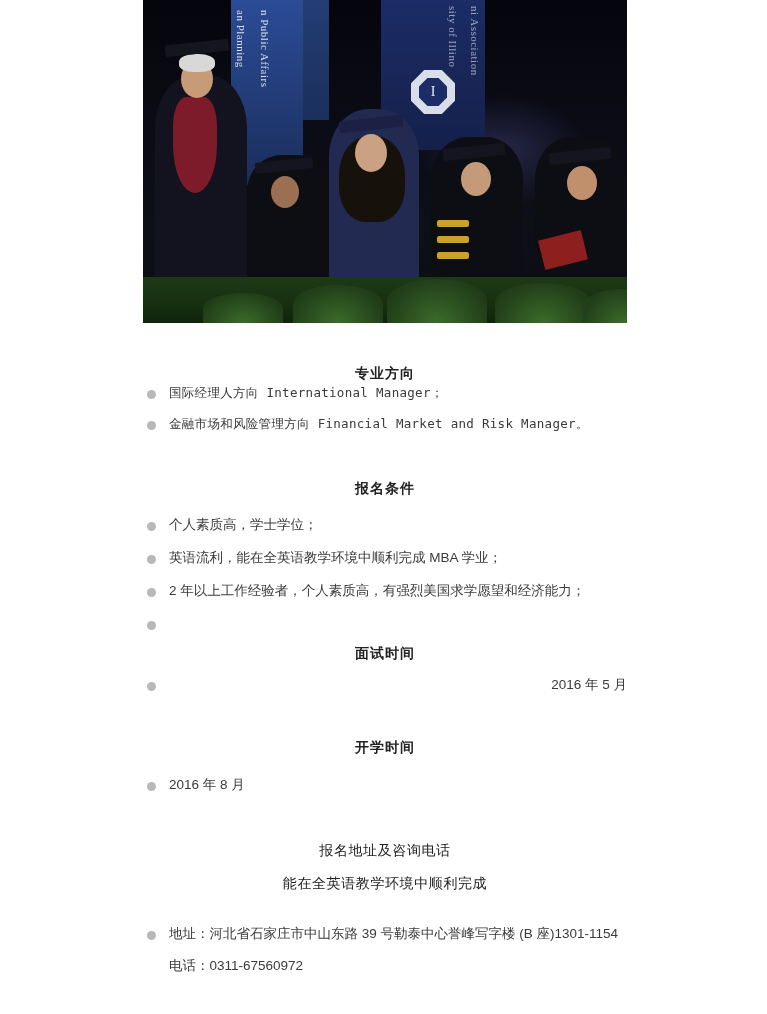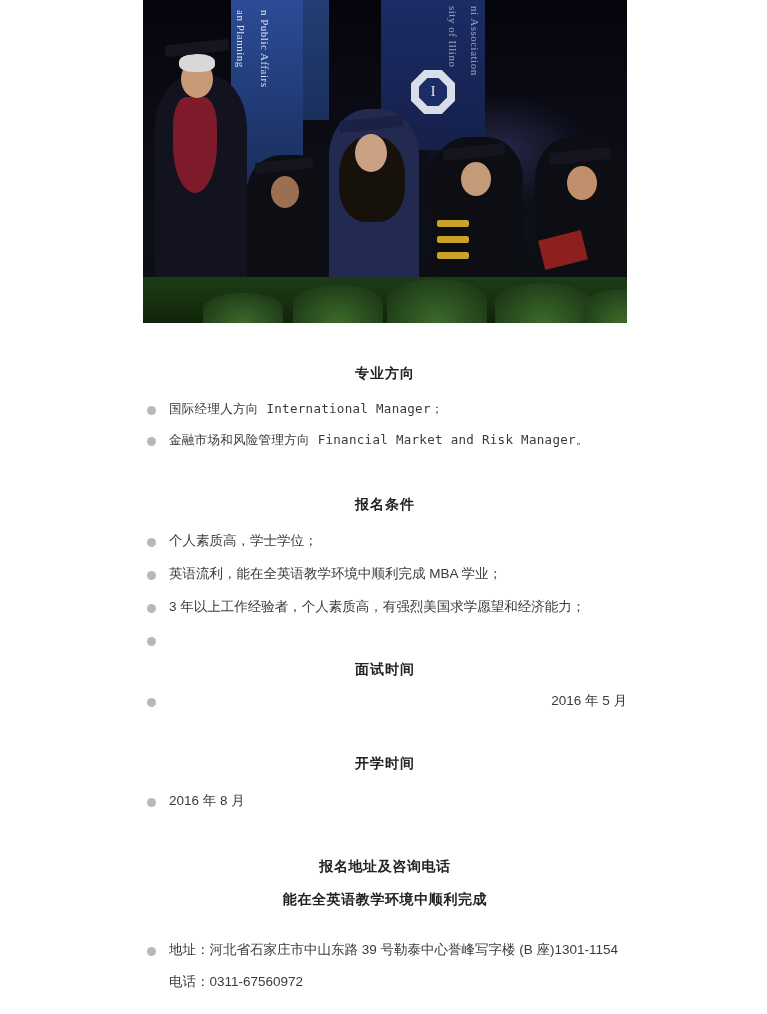--- a/index.html
+++ b/index.html
@@ -181,21 +181,21 @@
     left: 4px;
     top: 7px;
     width: 9px;
     height: 9px;
     border-radius: 50%;
     background: #b8b8b8;
   }
   .center-line {
     text-align: center;
     font-size: 14px;
-    font-weight: bold;
+    font-weight: normal;
     color: #222222;
     letter-spacing: 0.6px;
   }
   .mono {
     font-family: "DejaVu Sans Mono", monospace;
     font-size: 12.5px;
     letter-spacing: 0.3px;
   }
 </style>
 </head>
@@ -249,21 +249,21 @@
       <div class="stage-floor"></div>
       <div class="fern" style="left:150px; width:90px; height:38px;"></div>
       <div class="fern" style="left:244px; width:100px; height:44px;"></div>
       <div class="fern" style="left:352px; width:96px; height:40px;"></div>
       <div class="fern" style="left:440px; width:80px; height:34px;"></div>
       <div class="fern" style="left:60px; width:80px; height:30px;"></div>
     </div>
 
     <div class="section" style="margin-top:42px;">
       <h2 class="heading">专业方向</h2>
-      <ul class="list" style="margin-top:16px;">
+      <ul class="list" style="">
         <li style="margin-bottom:10px;">
           <span class="bullet"></span>
           <span class="mono">国际经理人方向 International Manager；</span>
         </li>
         <li>
           <span class="bullet"></span>
           <span class="mono">金融市场和风险管理方向 Financial Market and Risk Manager。</span>
         </li>
       </ul>
     </div>
@@ -274,21 +274,21 @@
         <li style="margin-bottom:12px;">
           <span class="bullet"></span>
           <span>个人素质高，学士学位；</span>
         </li>
         <li style="margin-bottom:12px;">
           <span class="bullet"></span>
           <span>英语流利，能在全英语教学环境中顺利完成 MBA 学业；</span>
         </li>
         <li style="margin-bottom:12px;">
           <span class="bullet"></span>
-          <span>3 年以上工作经验者，个人素质高，有强烈美国求学愿望和经济能力；</span>
+          <span>2 年以上工作经验者，个人素质高，有强烈美国求学愿望和经济能力；</span>
         </li>
         <li>
           <span class="bullet"></span>
         </li>
       </ul>
     </div>
 
     <div class="section" style="margin-top:43px;">
       <h2 class="heading">面试时间</h2>
       <ul class="list" style="margin-top:12px;text-align:right;">

